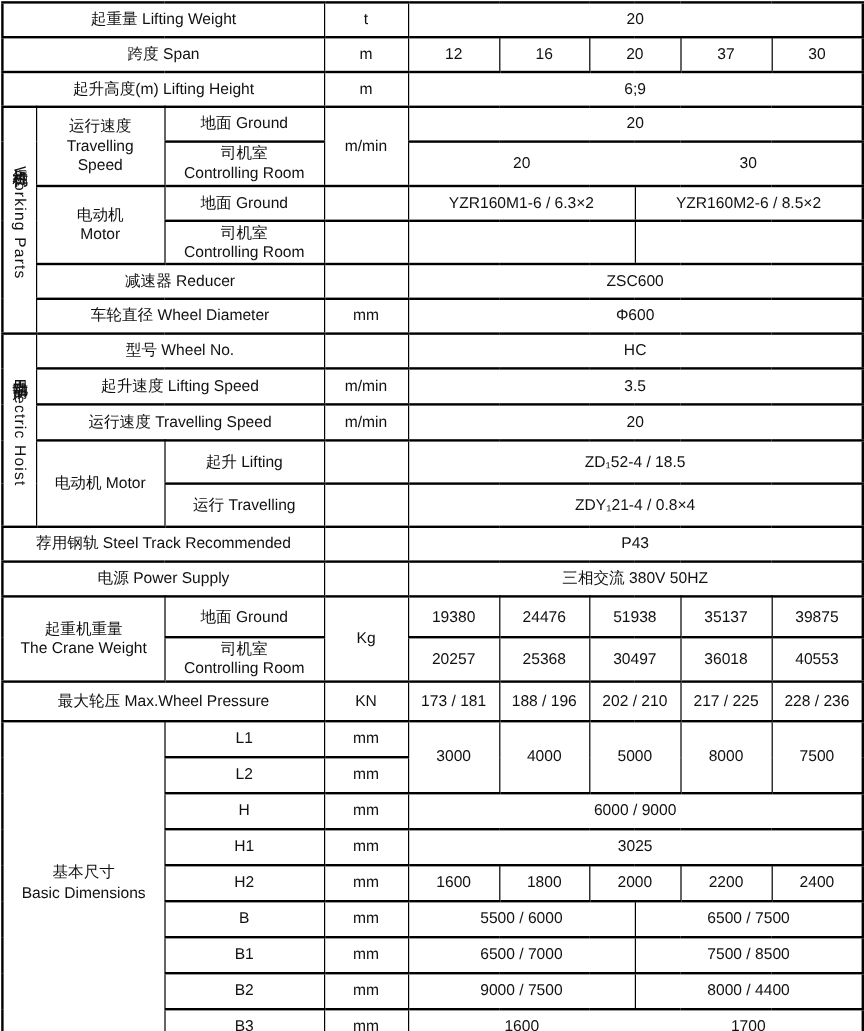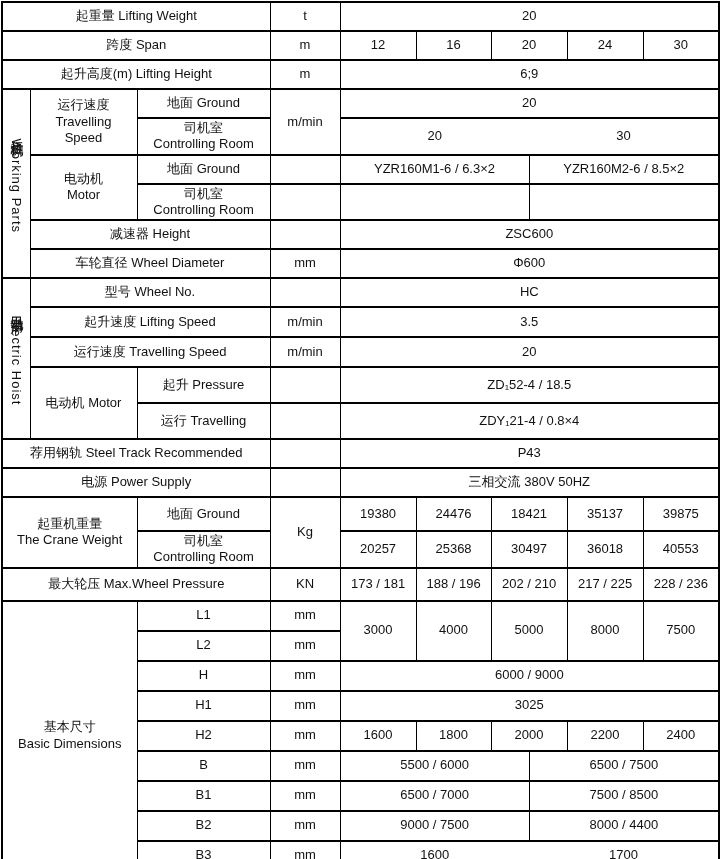--- a/index.html
+++ b/index.html
@@ -40,21 +40,21 @@
     <td>t</td>
     <td colspan="6">20</td>
   </tr>
 
   <tr class="h29">
     <td colspan="3" class="label">跨度   Span</td>
     <td>m</td>
     <td>12</td>
     <td>16</td>
     <td colspan="2">20</td>
-    <td>24</td>
+    <td>37</td>
     <td>30</td>
   </tr>
 
   <tr class="h29">
     <td colspan="3" class="label">起升高度(m)  Lifting Height</td>
     <td>m</td>
     <td colspan="6">6;9</td>
   </tr>
 
   <tr class="h29">
@@ -87,21 +87,21 @@
 
   <tr class="h28">
     <td class="label">司机室
 Controlling Room</td>
     <td></td>
     <td colspan="3"></td>
     <td colspan="3"></td>
   </tr>
 
   <tr class="h29">
-    <td colspan="2" class="label">减速器 Height</td>
+    <td colspan="2" class="label">减速器 Reducer</td>
     <td></td>
     <td colspan="6">ZSC600</td>
   </tr>
 
   <tr class="h29">
     <td colspan="2" class="label">车轮直径 Wheel Diameter</td>
     <td>mm</td>
     <td colspan="6">Φ600</td>
   </tr>
 
@@ -121,21 +121,21 @@
   </tr>
 
   <tr class="h30">
     <td colspan="2" class="label">运行速度 Travelling Speed</td>
     <td>m/min</td>
     <td colspan="6">20</td>
   </tr>
 
   <tr class="h36">
     <td rowspan="2" class="label">电动机 Motor</td>
-    <td class="label">起升 Pressure</td>
+    <td class="label">起升 Lifting</td>
     <td></td>
     <td colspan="6">ZD₁52-4 / 18.5</td>
   </tr>
 
   <tr class="h36">
     <td class="label">运行 Travelling</td>
     <td></td>
     <td colspan="6">ZDY₁21-4 / 0.8×4</td>
   </tr>
 
@@ -151,21 +151,21 @@
     <td colspan="6">三相交流 380V  50HZ</td>
   </tr>
 
   <tr class="h34">
     <td colspan="2" rowspan="2" class="label">起重机重量
 The Crane Weight</td>
     <td class="label">地面 Ground</td>
     <td rowspan="2">Kg</td>
     <td>19380</td>
     <td>24476</td>
-    <td colspan="2">18421</td>
+    <td colspan="2">51938</td>
     <td>35137</td>
     <td>39875</td>
   </tr>
 
   <tr class="h36">
     <td class="label">司机室
 Controlling Room</td>
     <td>20257</td>
     <td>25368</td>
     <td colspan="2">30497</td>

